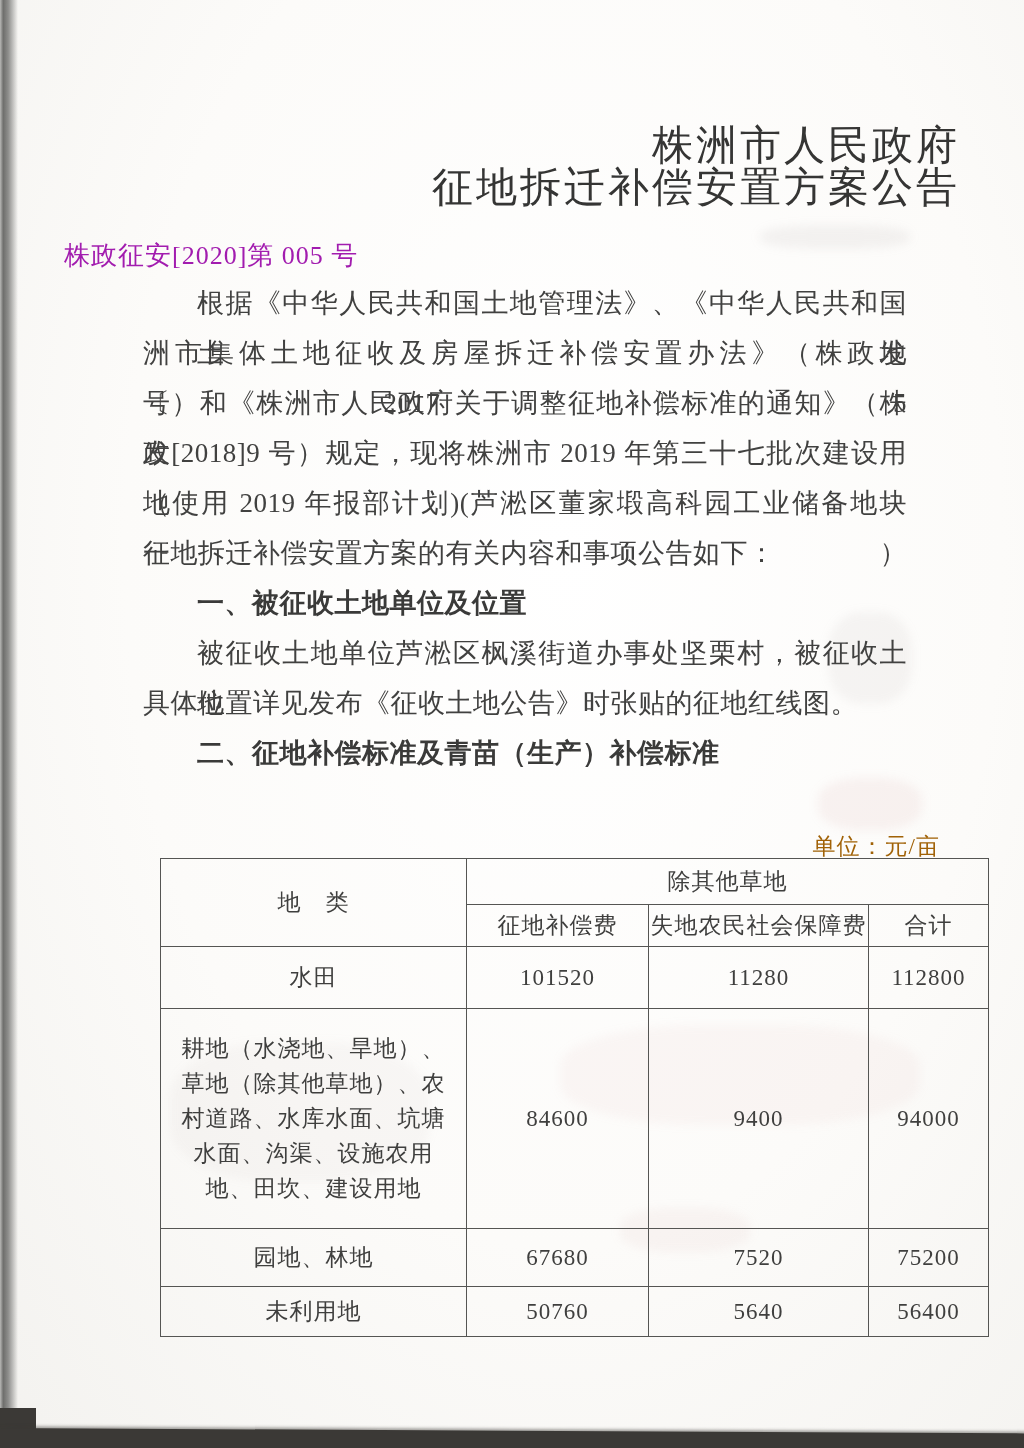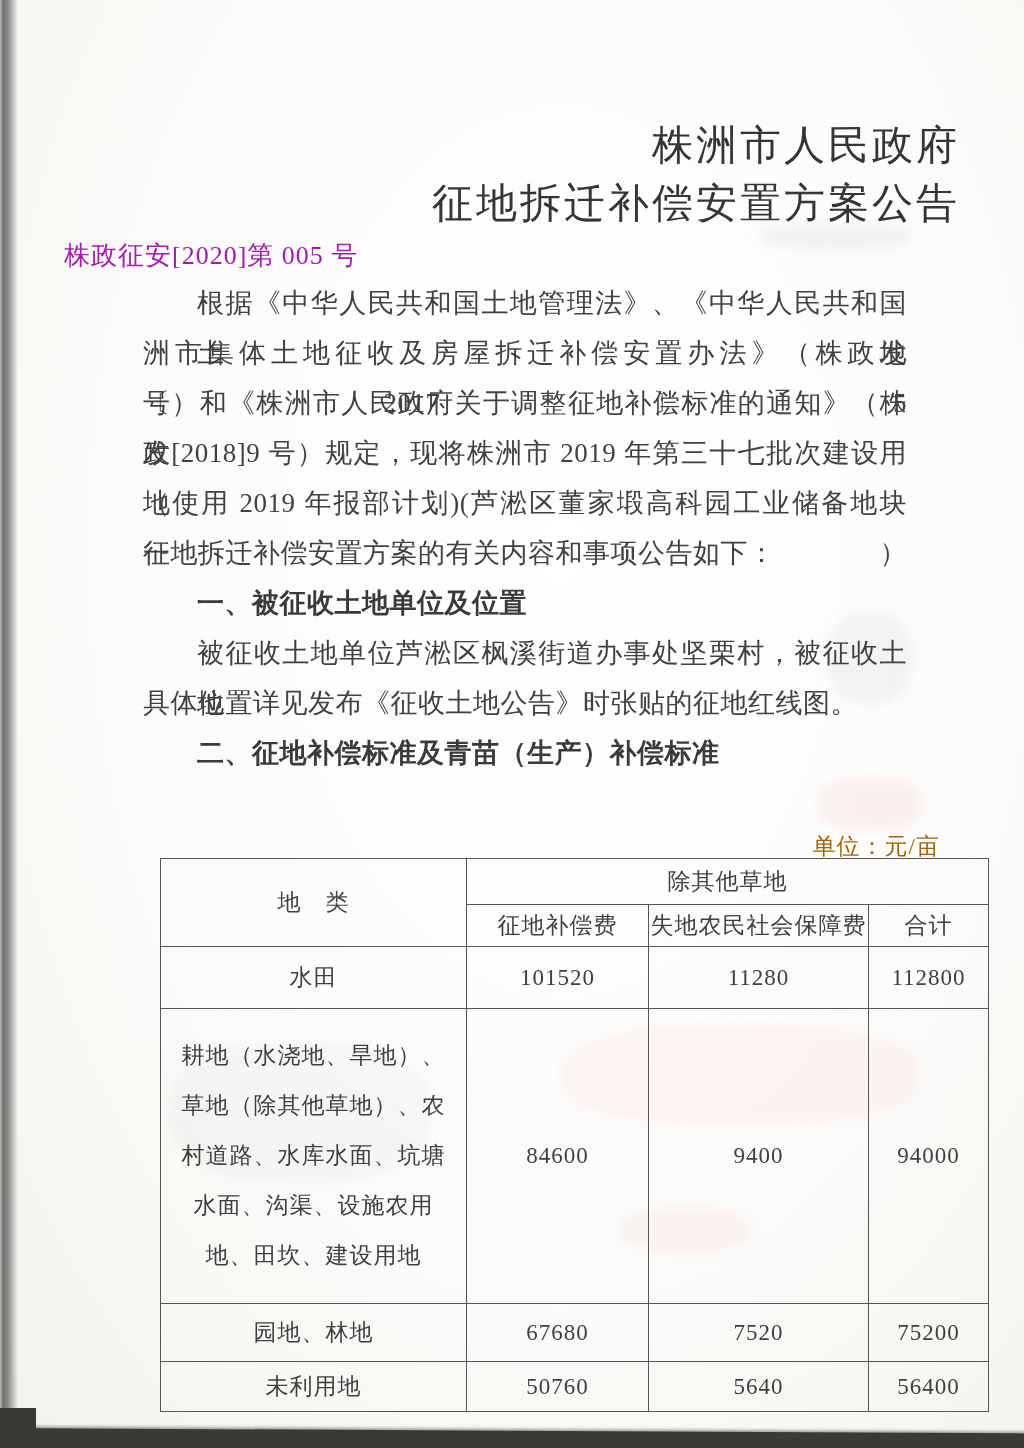--- a/index.html
+++ b/index.html
@@ -39,21 +39,21 @@
     background:var(--edge);
   }
   .smudge{position:absolute; filter:blur(5px); border-radius:40%;}
   
   .title{
     position:absolute; left:64px; width:896px;
     text-align:right; font-weight:400; letter-spacing:3px;
     font-size:41px; color:var(--ink-dark);
   }
   .title-1{top:118px;}
-  .title-2{top:176px;}
+  .title-2{top:160px;}
   .doc-number{
     position:absolute; top:238px; left:64px; width:896px;
     text-align:left; font-size:26px; letter-spacing:1px; color:#a21caf;
   }
   
   .body-block{
     position:absolute; top:278px; left:143px; width:764px;
     font-size:27px; color:var(--ink);
   }
   .line{
@@ -85,21 +85,21 @@
   }
   tr.hrow1 td{height:46px;}
   tr.hrow2 td{height:42px;}
   tr.r1 td{height:62px;}
   tr.r2 td{height:186px;}
   tr.r3 td{height:58px;text-align:center;}
   tr.r4 td{height:50px;}
   td.num{font-size:24px; letter-spacing:0.5px;}
   td.landtype-long{
     text-align:justify; text-align-last:center; text-justify:inter-ideograph;
-    padding:22px 20px; line-height:50px; font-size:23.5px;
+    padding:22px 20px; line-height:35px; font-size:23.5px;
   }
 </style>
 </head>
 <body>
 
 <div class="paper-shade"></div>
 
 <div class="smudge" style="left:760px; top:225px; width:150px; height:24px; background:rgba(160,152,145,0.10);"></div>
 <div class="smudge" style="left:828px; top:612px; width:84px; height:92px; background:rgba(170,160,150,0.09);"></div>
 <div class="smudge" style="left:818px; top:778px; width:104px; height:52px; background:rgba(205,150,148,0.10);"></div>

